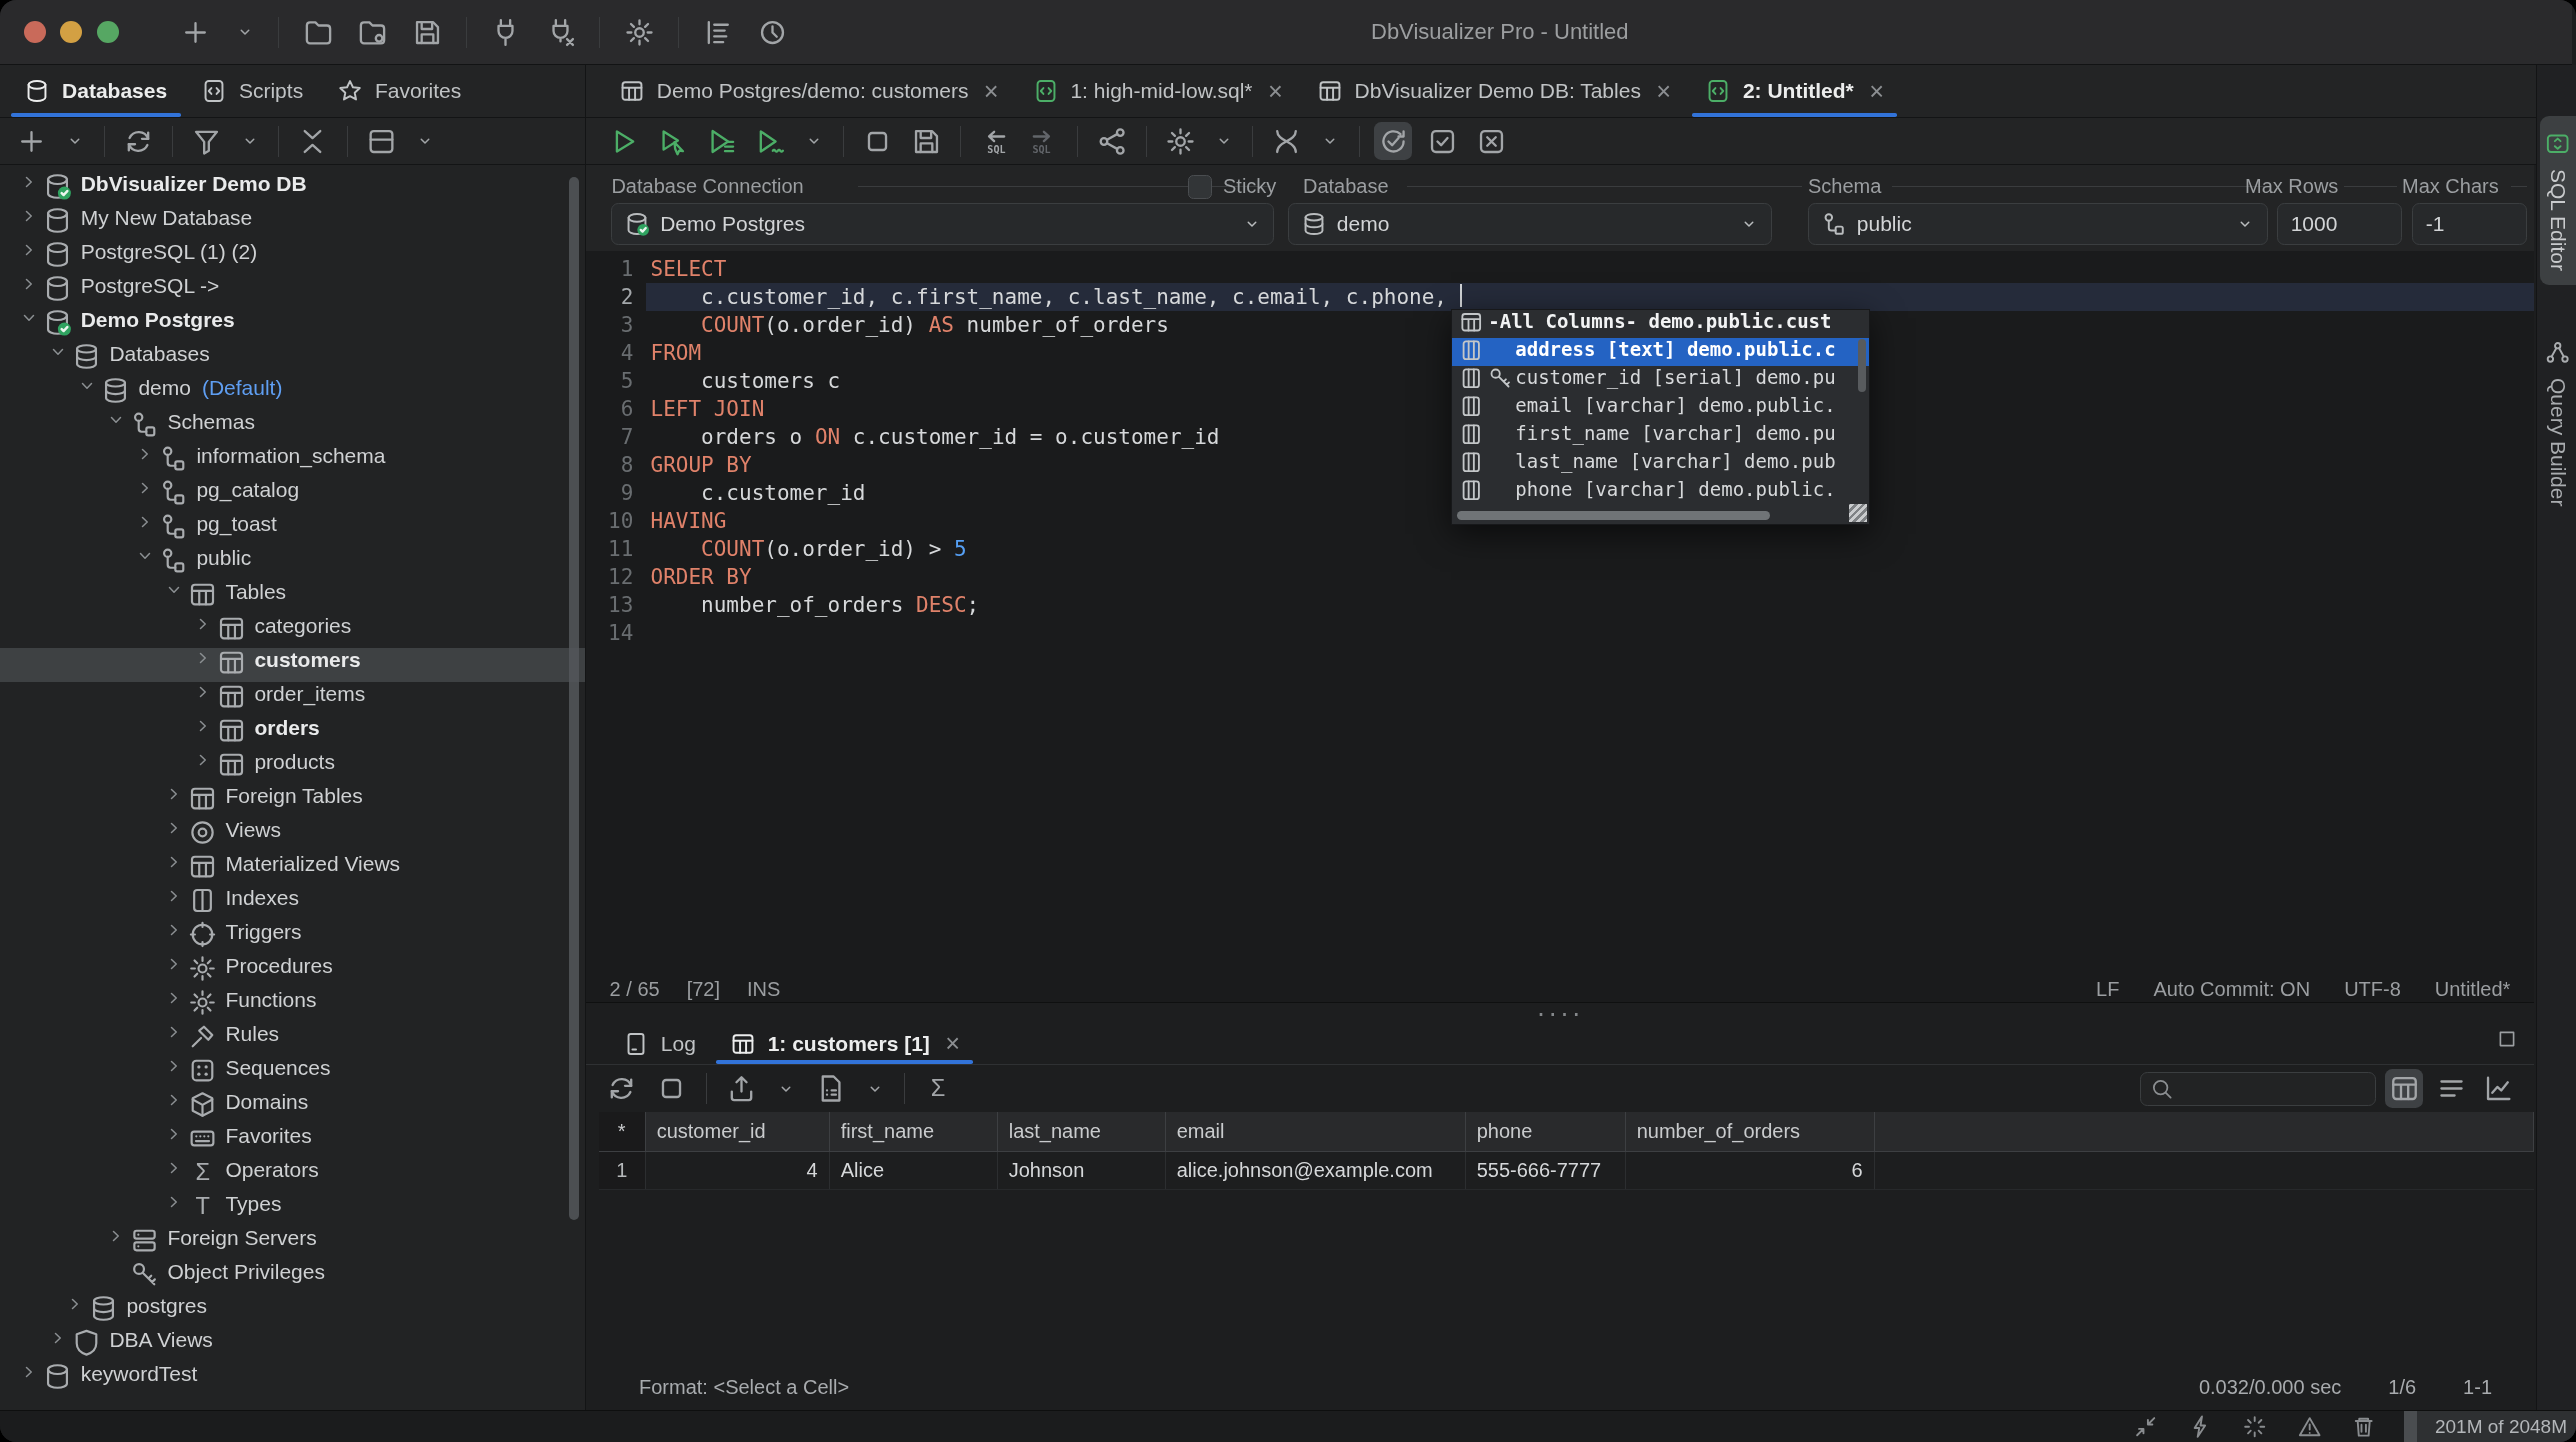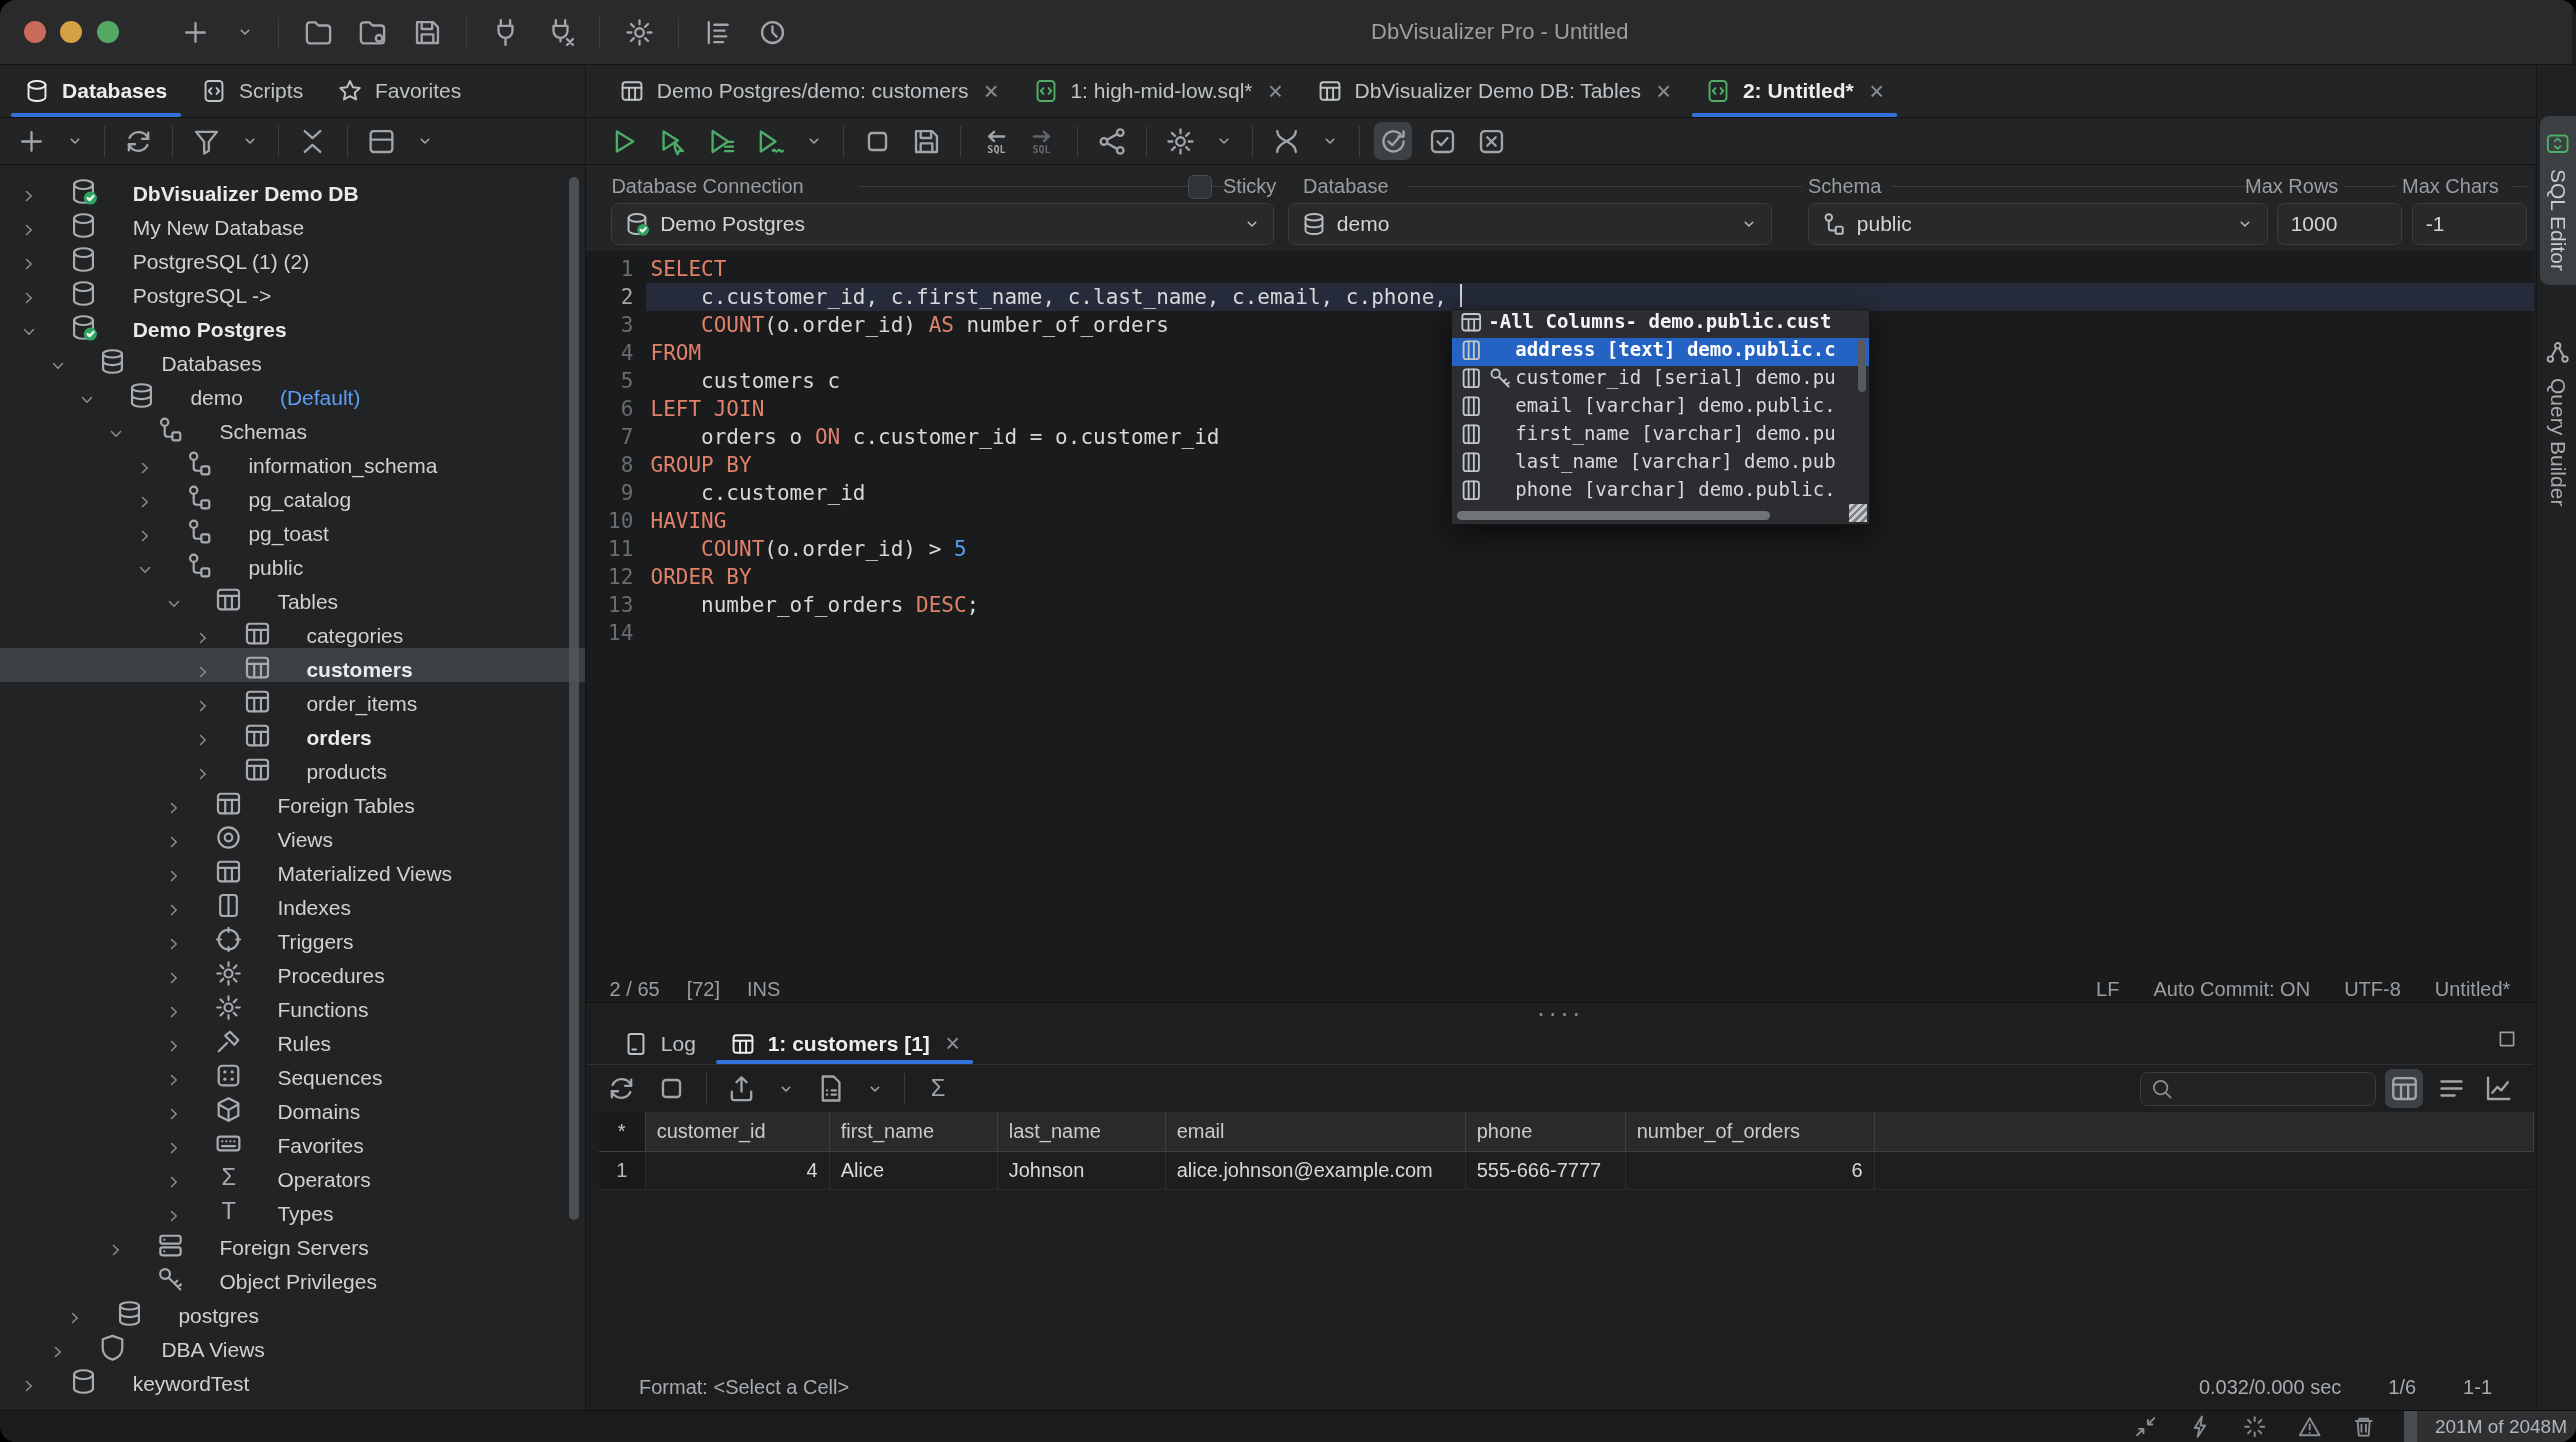--- a/index.html
+++ b/index.html
@@ -44,22 +44,22 @@
   .tools{ position:absolute; top:0; height:100%; display:flex; align-items:center; gap:11px; color:#a2a5a8; }
   #left-toolbar{ left:12.7px; }
   #sql-toolbar{ left:604px; }
   .tbtn.g{ color:#4cae67; }
   .tbtn.dim{ color:#62656a; }
   .tbtn.act{ background:#3e4144; }
   
   .vsep{ position:absolute; left:585px; top:65px; width:0.9px; height:1345px; background:#131415; }
   .treepanel{ position:absolute; left:0; top:165px; width:585px; height:1245px;
               background:#222324; overflow:hidden; }
-  .treerow{ position:relative; display:flex; align-items:flex-end; height:34px;
-            font-size:21px; color:#cfd1d3; white-space:nowrap;gap:26px; }
+  .treerow{ position:relative; display:flex; align-items:flex-start; height:34px;
+            font-size:21px; color:#cfd1d3; white-space:nowrap; }
   .treerow.sel{ background:#3e4143; }
   .treerow.b{ font-weight:700; color:#e9eaeb; }
   .tchev{ width:25.4px; display:flex; justify-content:center; color:#8b8f92; flex:none; }
   .tchev .icn{ width:20px; height:20px; }
   .tchev.open .icn{ transform:rotate(90deg); }
   .tchev.none{ visibility:hidden; }
   .ticon{ width:29px; margin:0 8.2px 0 1.8px; color:#a9acaf; flex:none; }
   .suffix{ color:#5f9ef2; margin-left:11px; font-weight:400; }
   .tree-scroll{ position:absolute; left:569px; top:177px; width:10px; height:1043px;
                 background:#54575a; border-radius:5.4px; opacity:.85; }

